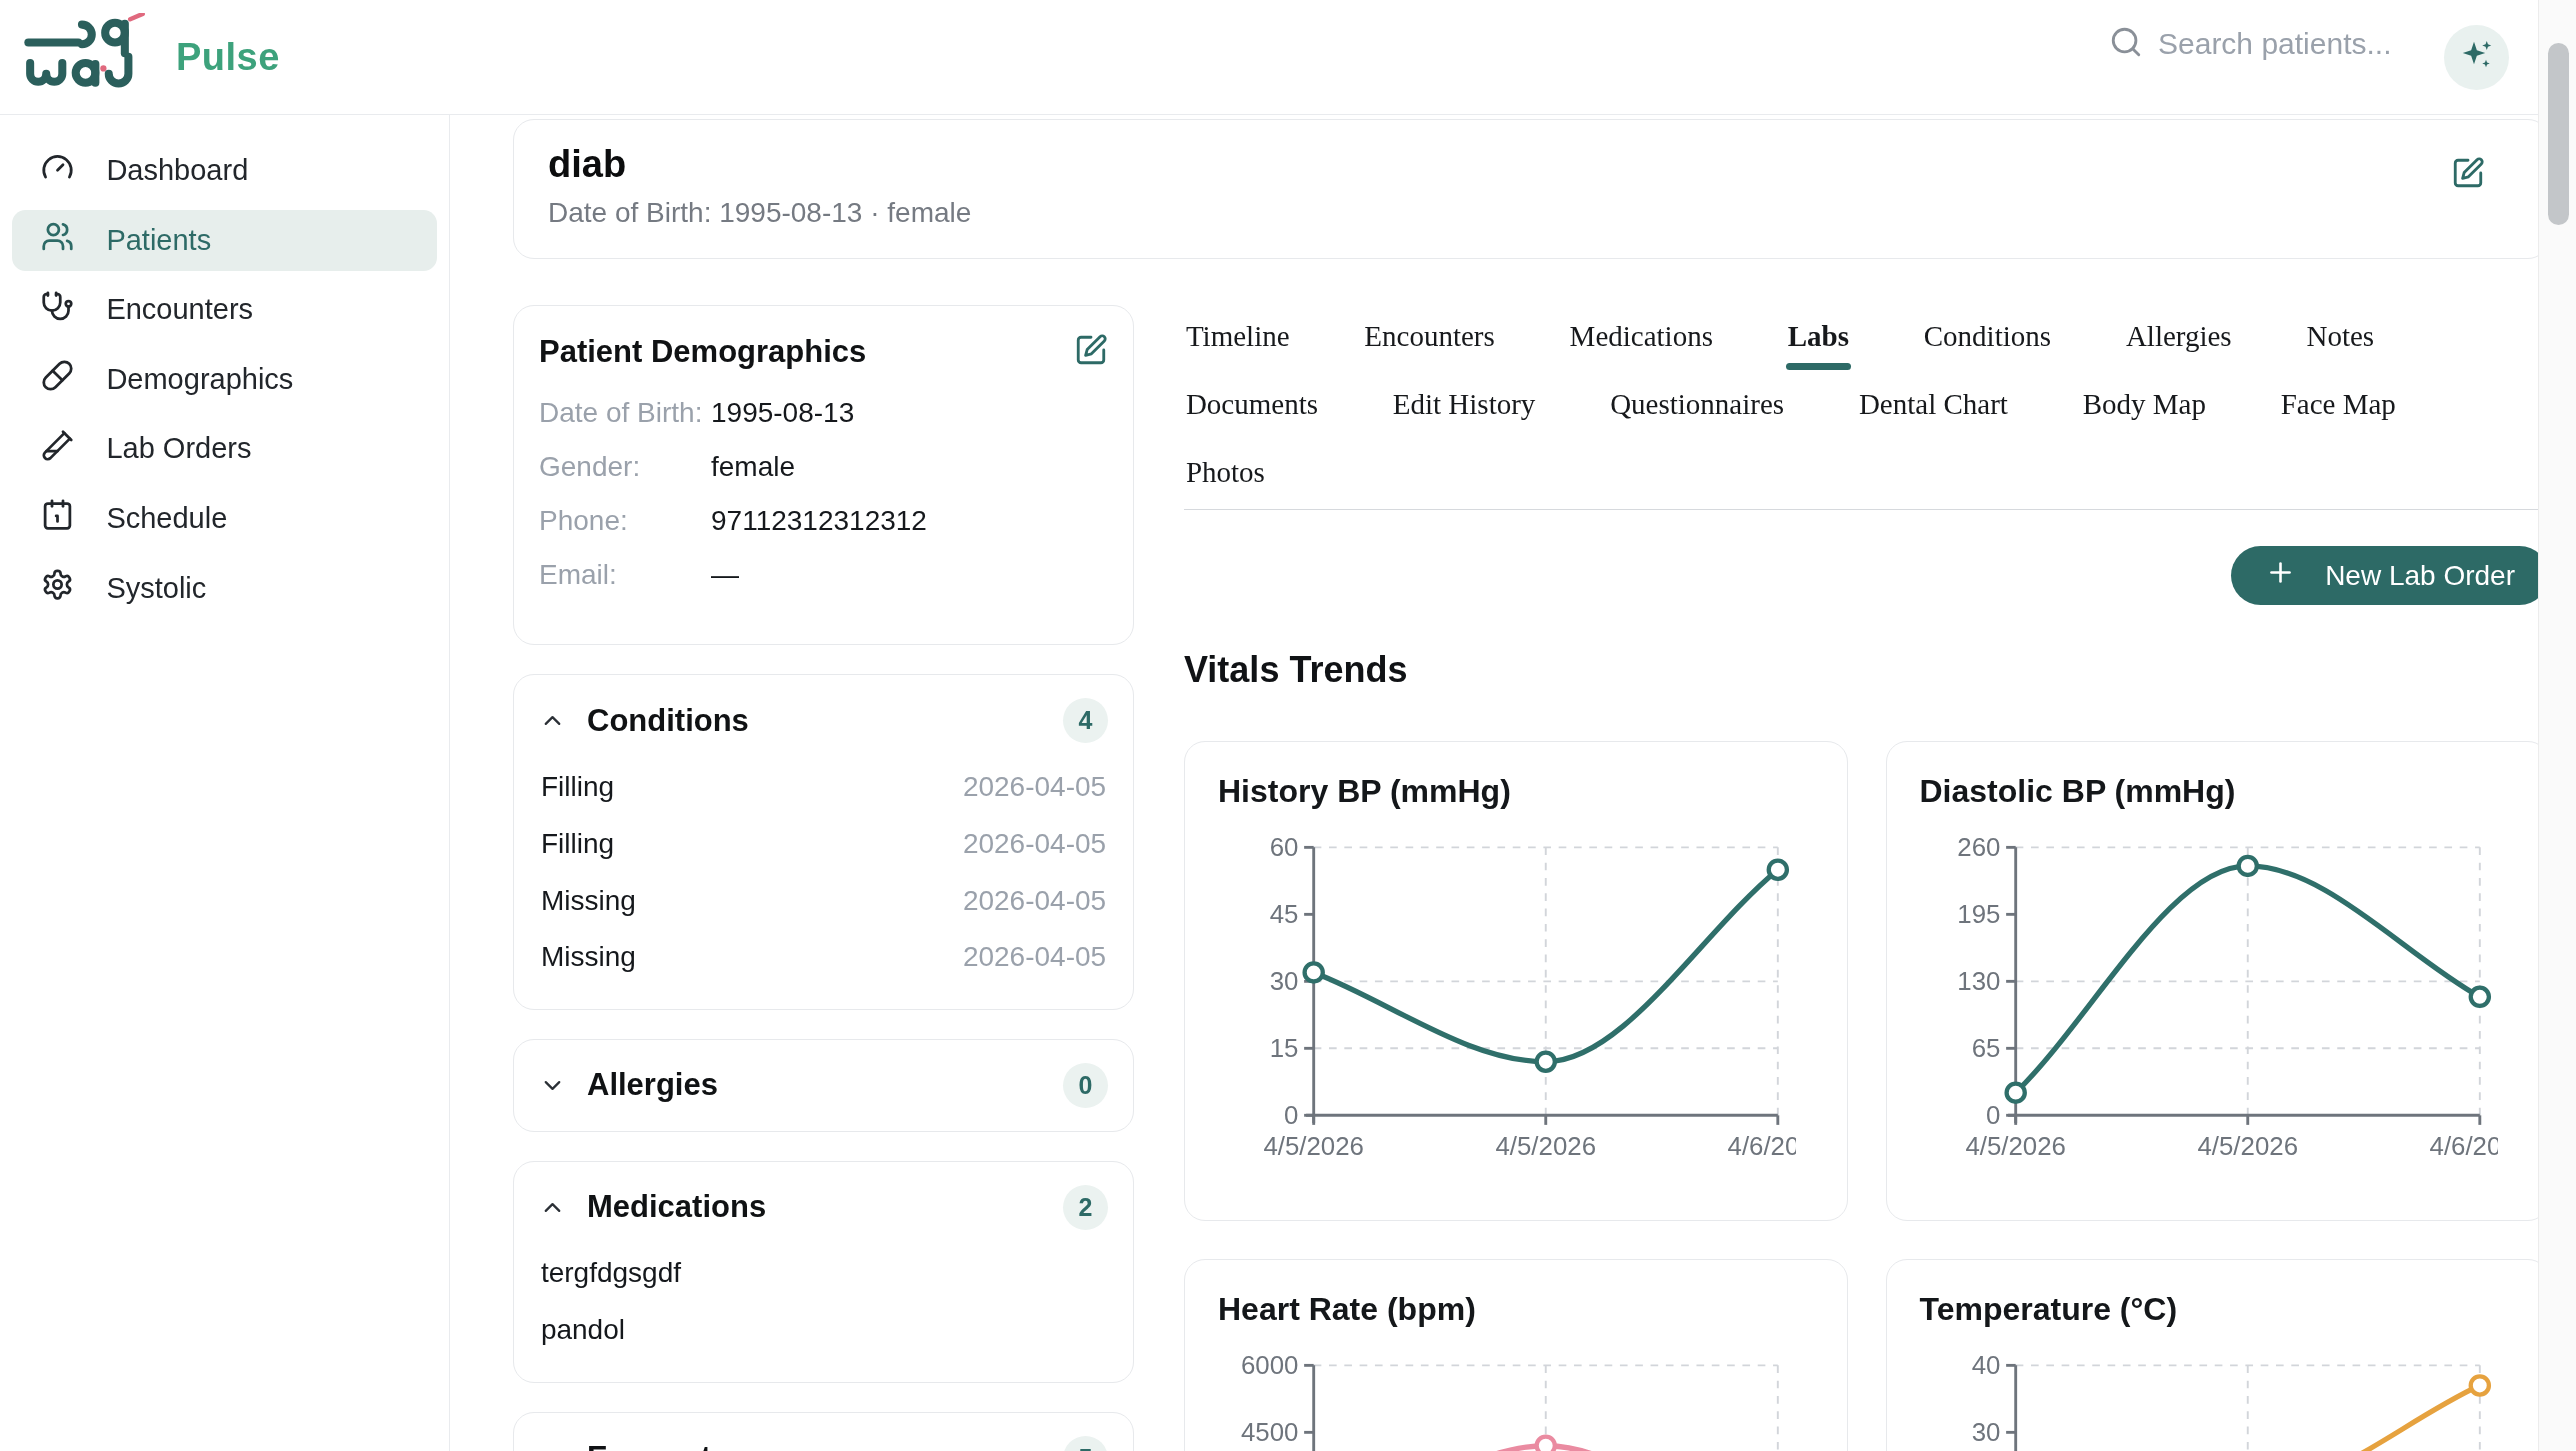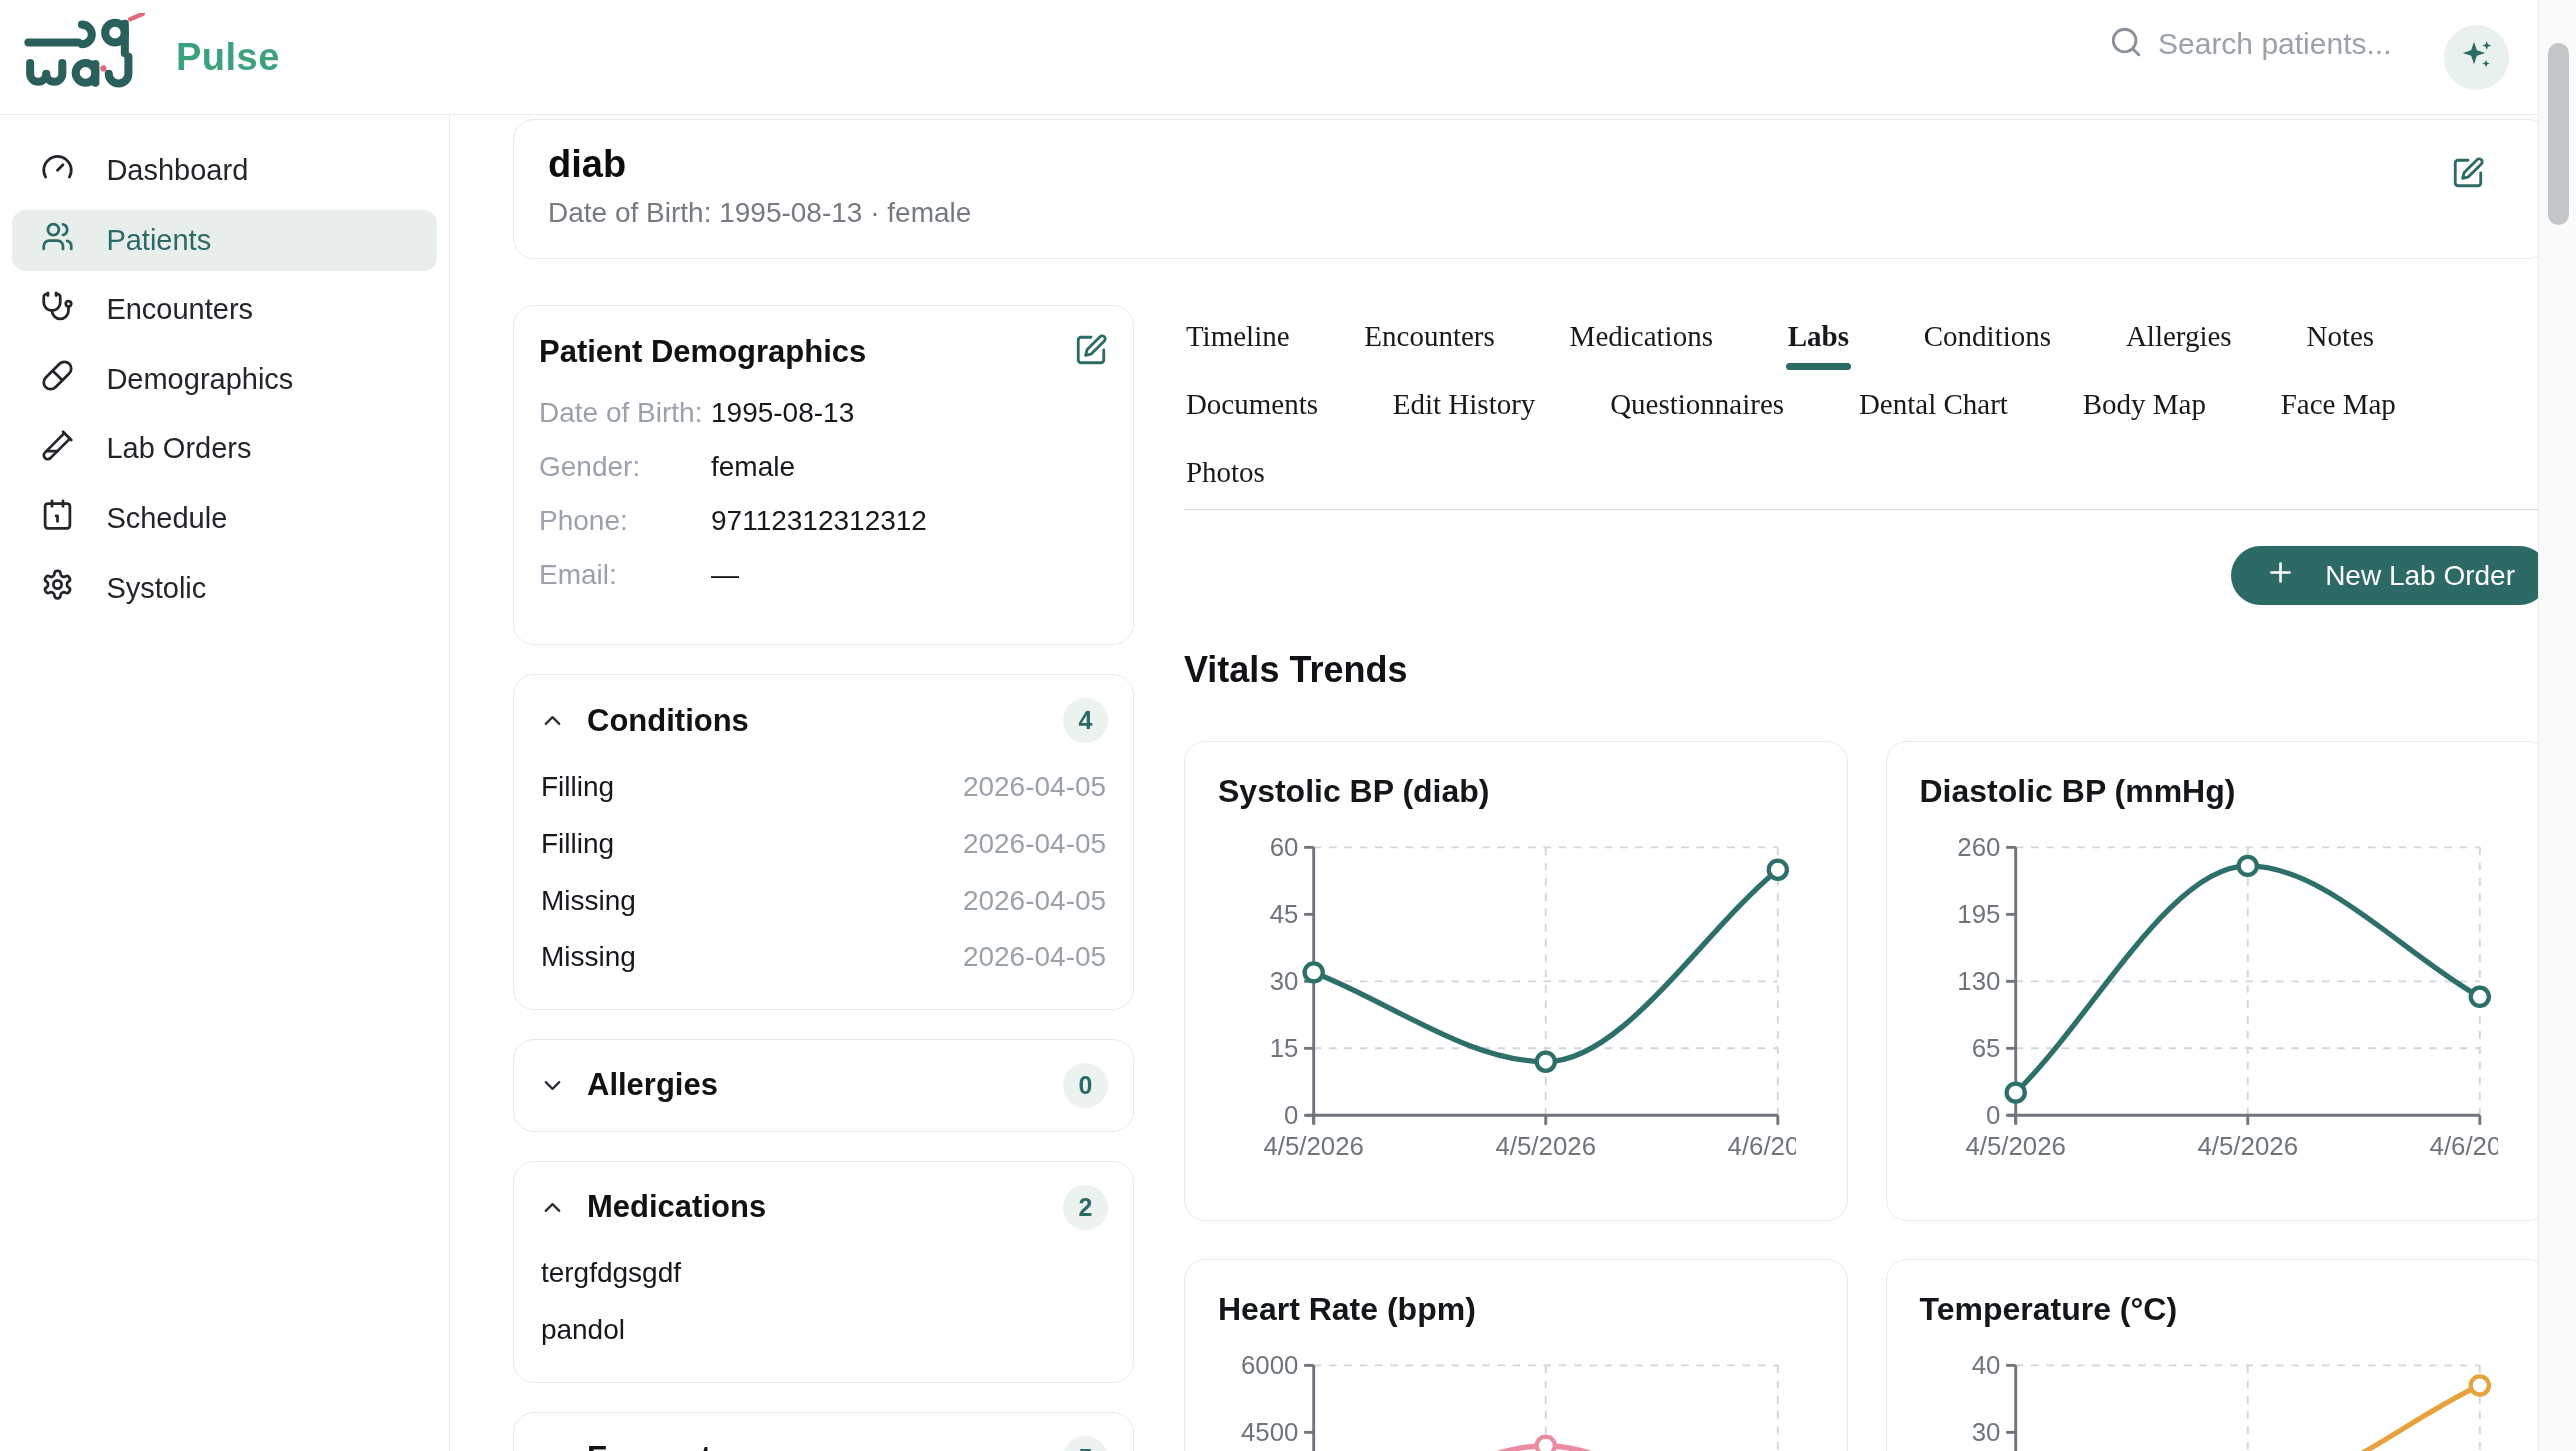--- a/index.html
+++ b/index.html
@@ -341,21 +341,21 @@
                   <path d="M5 12h14"></path>
                   <path d="M12 5v14"></path>
                 </svg>
             </span>
             <span>New Lab Order</span>
           </button>
         </div>
         <h2 class="section-title">Vitals Trends</h2>
         <div id="charts" class="charts">
             <section class="card chart-card">
-              <h3>Systolic BP (diab)</h3>
+              <h3>History BP (mmHg)</h3>
               <svg width="578" height="356" viewBox="0 0 604 372">
                 <line x1="100" y1="225" x2="585" y2="225" stroke="#d2d5da" stroke-width="2" stroke-dasharray="8 8"></line>
                 <line x1="100" y1="155" x2="585" y2="155" stroke="#d2d5da" stroke-width="2" stroke-dasharray="8 8"></line>
                 <line x1="100" y1="15" x2="585" y2="15" stroke="#d2d5da" stroke-width="2" stroke-dasharray="8 8"></line>
                 <line x1="342.5" y1="15" x2="342.5" y2="295" stroke="#d2d5da" stroke-width="2" stroke-dasharray="8 8"></line>
                 <line x1="585" y1="15" x2="585" y2="295" stroke="#d2d5da" stroke-width="2" stroke-dasharray="8 8"></line>
                 <line x1="100" y1="15" x2="100" y2="303" stroke="#6e747c" stroke-width="3"></line>
                 <line x1="92" y1="295" x2="585" y2="295" stroke="#6e747c" stroke-width="3"></line>
                 <line x1="90" y1="295" x2="100" y2="295" stroke="#6e747c" stroke-width="3"></line>
                 <text x="84" y="304" text-anchor="end" font-size="27" fill="#6e747c" font-family="Liberation Sans, sans-serif">0</text>

